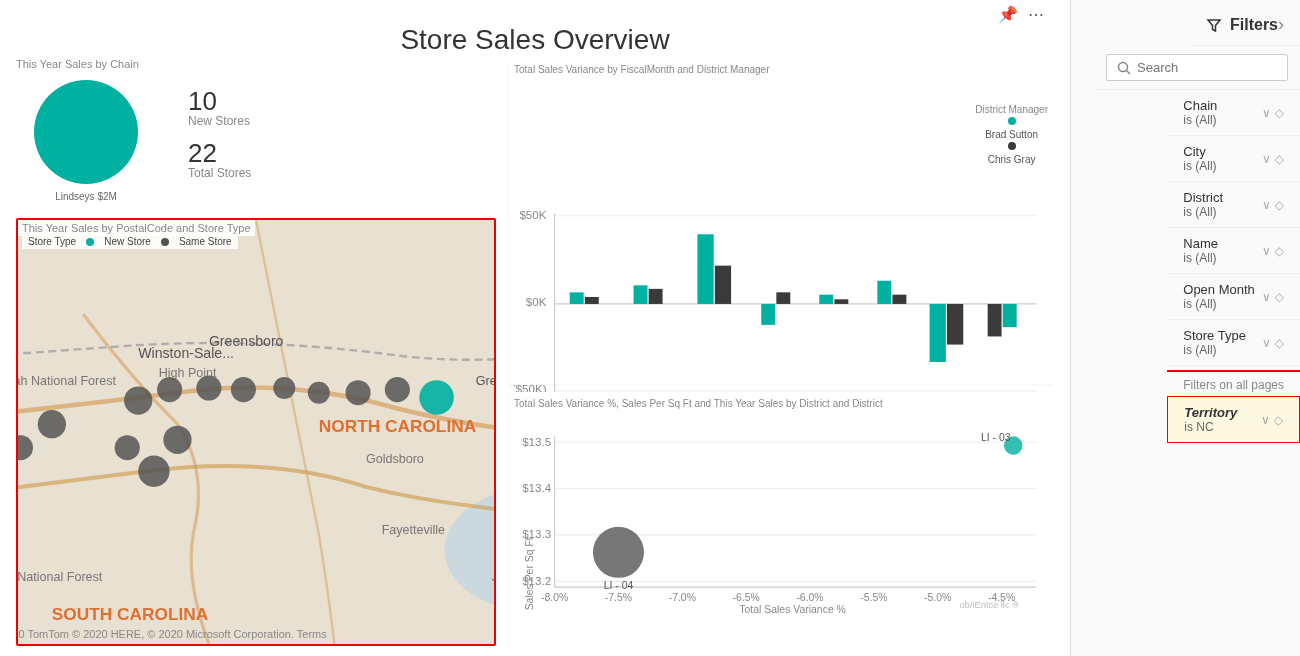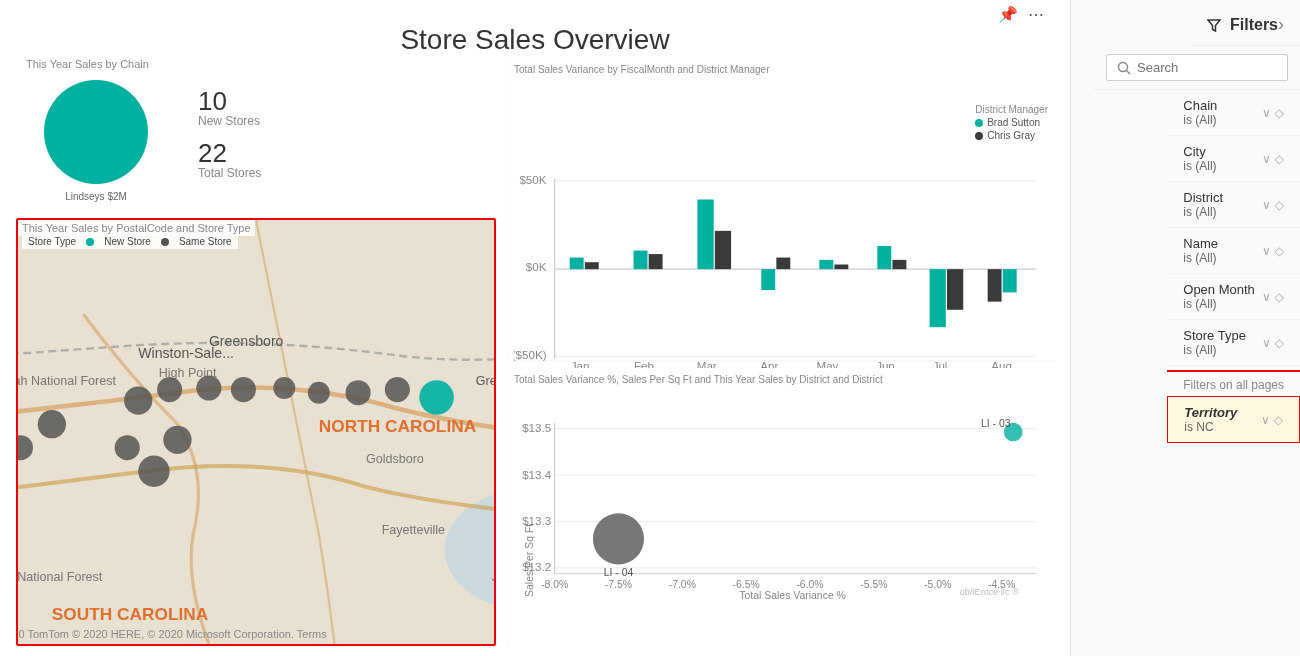--- a/index.html
+++ b/index.html
@@ -49,21 +49,21 @@
     .filter-item-header { display: flex; justify-content: space-between; align-items: center; }
     .filter-item-name { font-size: 13px; color: #333; font-weight: 500; }
     .filter-item-name.bold-italic { font-style: italic; font-weight: 700; }
     .filter-item-value { font-size: 12px; color: #666; }
     .filter-icons { display: flex; gap: 4px; color: #aaa; font-size: 12px; }
 
     .filters-all-pages { border-top: 2px solid #e00; margin-top: 4px; }
     .filters-all-pages-label { font-size: 12px; color: #888; padding: 6px 16px 4px; }
 
     .district-legend { display: flex; flex-direction: column; gap: 2px; font-size: 10px; color: #555; }
-    .legend-item { display: flex; align-items: center; gap: 4px; }
+    .legend-item { display: flex; align-items: center; gap: 4px; flex-direction: column; }
 
     .chart-wrapper { background: white; padding: 6px; border-radius: 2px; box-shadow: 0 1px 3px rgba(0,0,0,0.05); }
   </style>
 </head>
 <body>
 
 <div class="main-content">
 
   <div class="top-bar">
     <div class="top-bar-icons">
@@ -72,21 +72,21 @@
     </div>
   </div>
 
   <div class="dashboard-title">Store Sales Overview</div>
 
   <div class="middle-section">
 
     <div class="left-panel">
 
       <div class="chain-section">
-        <div style="display:flex;flex-direction:column;margin-left:10px;">
+        <div style="display:flex;flex-direction:column;">
           <div class="chain-label">This Year Sales by Chain</div>
           <div class="pie-container">
             <svg width="140" height="130" viewBox="0 0 140 130">
               <circle cx="70" cy="62" r="52" fill="#00b0a0"></circle>
             </svg>
             <div class="pie-label">Lindseys $2M</div>
           </div>
         </div>
 
         <div class="stats-panel">

